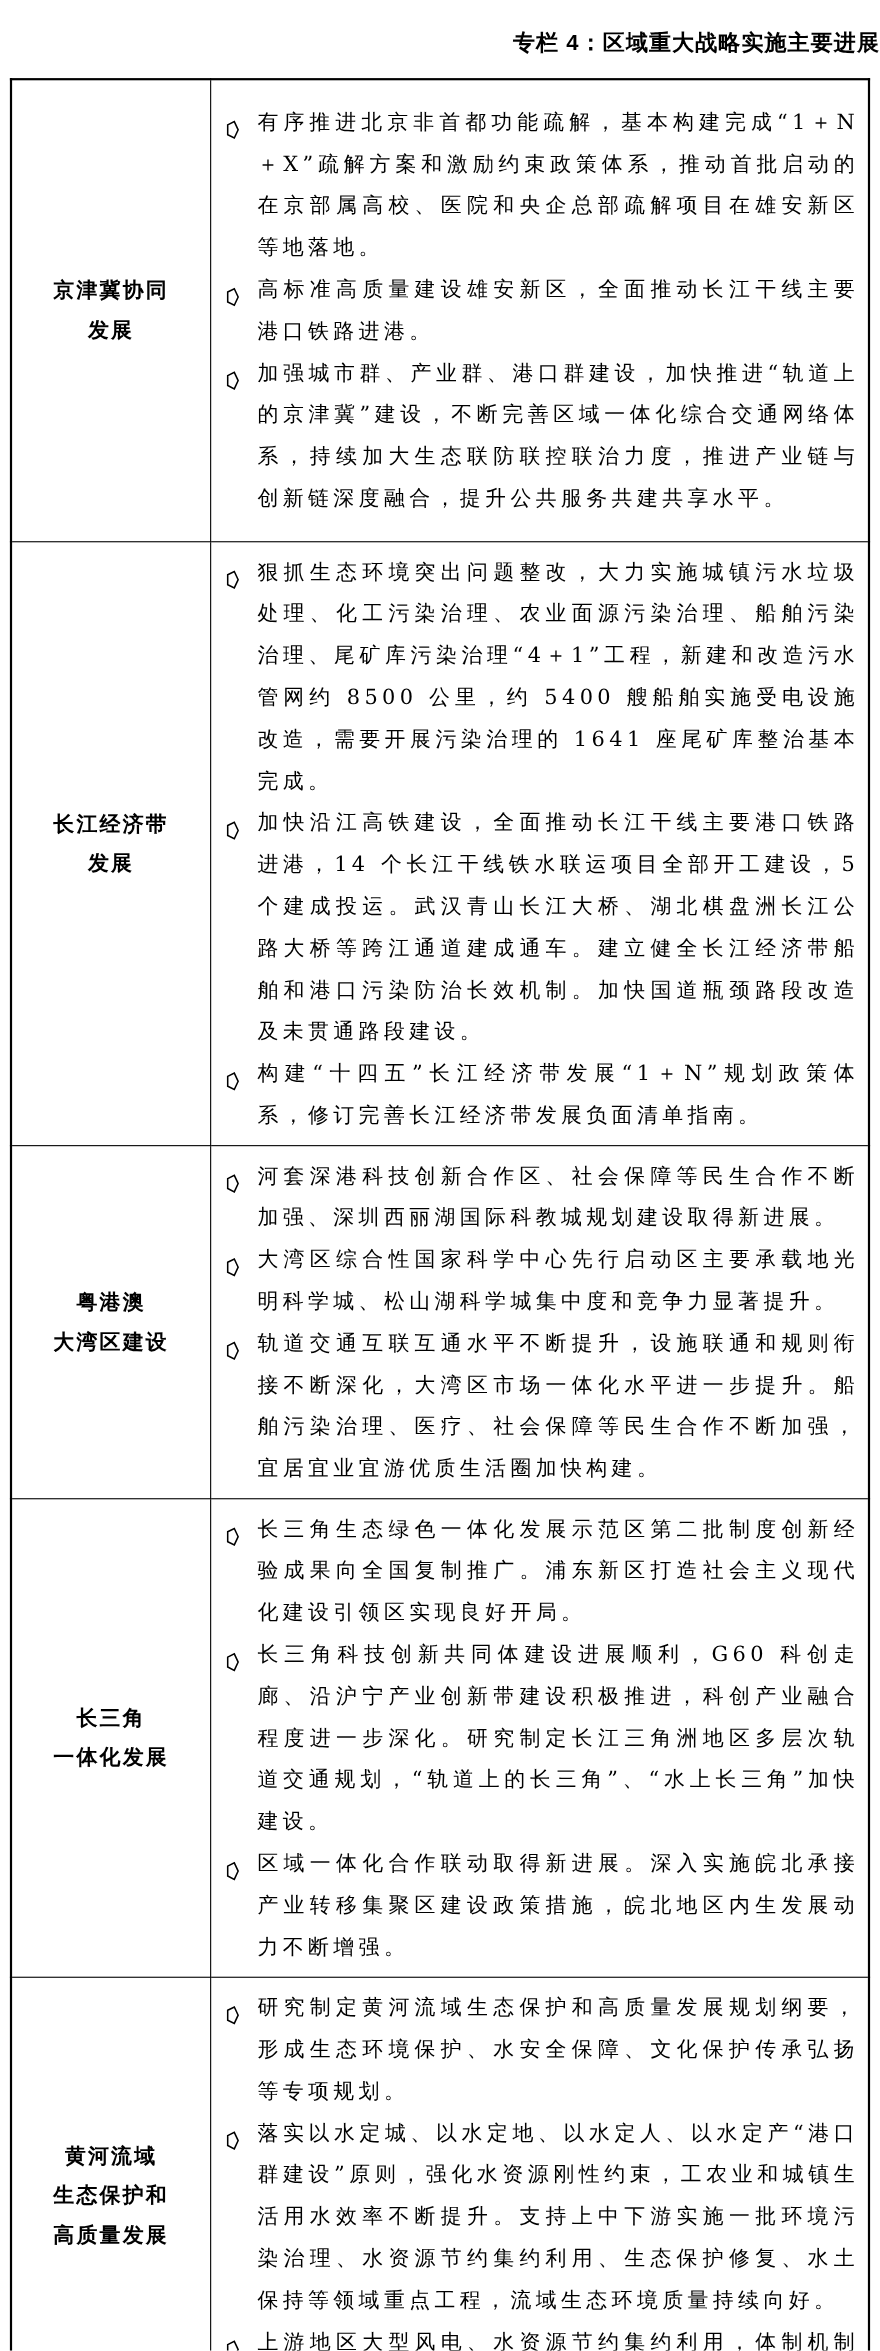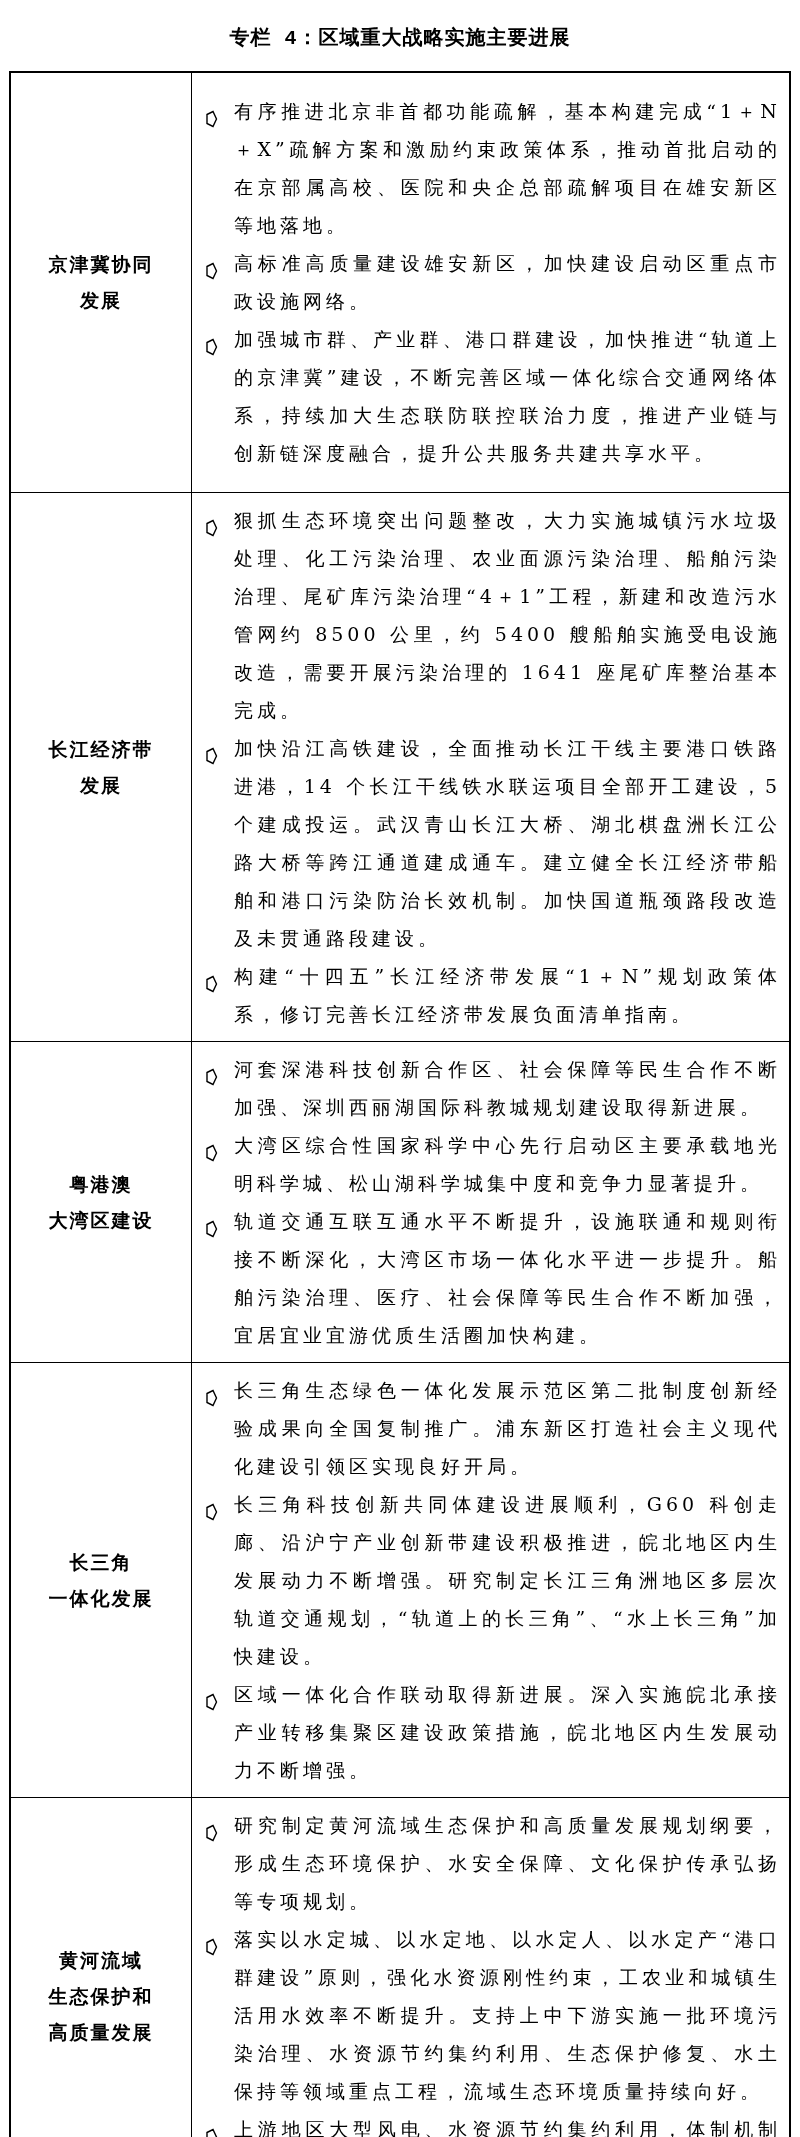--- a/index.html
+++ b/index.html
@@ -13,22 +13,22 @@
     width: 800px;
     height: 2137px;
     box-sizing: border-box;
     background: #ffffff;
     padding-top: 27px;
     overflow: hidden;
     font-family: "DejaVu Serif", "Liberation Serif", serif;
   }
   .page-title {
     margin: 0 0 20px 0;
-    text-align: center;
-    font-family: Liberation Mono, monospace;
+    text-align: right;
+    font-family: Liberation Sans, sans-serif;
     font-weight: bold;
     font-size: 20px;
     line-height: 1.2;
     letter-spacing: 1px;
   }
   table.strategy-table {
     border-collapse: collapse;
     width: 782px;
     margin: 0 auto;
     border: 2px solid #000000;
@@ -90,21 +90,21 @@
     <tbody>
         <tr class="strategy-row row-0">
           <th class="row-header">京津冀协同<br>发展</th>
           <td class="row-content">
             <ul class="progress-list">
               <li class="progress-item"><span class="bullet"><svg width="14" height="18" viewBox="0 0 14 18" aria-hidden="true">
                     <path d="M3 4.5 L9 1.5 L12.5 9 L9 16.5 L3 13.5 Z" fill="none" stroke="#000" stroke-width="1.4"></path>
                   </svg></span><span class="item-text">有序推进北京非首都功能疏解，基本构建完成“1＋N＋X”疏解方案和激励约束政策体系，推动首批启动的在京部属高校、医院和央企总部疏解项目在雄安新区等地落地。</span></li>
               <li class="progress-item"><span class="bullet"><svg width="14" height="18" viewBox="0 0 14 18" aria-hidden="true">
                     <path d="M3 4.5 L9 1.5 L12.5 9 L9 16.5 L3 13.5 Z" fill="none" stroke="#000" stroke-width="1.4"></path>
-                  </svg></span><span class="item-text">高标准高质量建设雄安新区，加快建设启动区重点市政设施网络。</span></li>
+                  </svg></span><span class="item-text">高标准高质量建设雄安新区，全面推动长江干线主要港口铁路进港。</span></li>
               <li class="progress-item"><span class="bullet"><svg width="14" height="18" viewBox="0 0 14 18" aria-hidden="true">
                     <path d="M3 4.5 L9 1.5 L12.5 9 L9 16.5 L3 13.5 Z" fill="none" stroke="#000" stroke-width="1.4"></path>
                   </svg></span><span class="item-text">加强城市群、产业群、港口群建设，加快推进“轨道上的京津冀”建设，不断完善区域一体化综合交通网络体系，持续加大生态联防联控联治力度，推进产业链与创新链深度融合，提升公共服务共建共享水平。</span></li>
             </ul>
           </td>
         </tr>
         <tr class="strategy-row row-1">
           <th class="row-header">长江经济带<br>发展</th>
           <td class="row-content">
             <ul class="progress-list">
@@ -138,21 +138,21 @@
         </tr>
         <tr class="strategy-row row-3">
           <th class="row-header">长三角<br>一体化发展</th>
           <td class="row-content">
             <ul class="progress-list">
               <li class="progress-item"><span class="bullet"><svg width="14" height="18" viewBox="0 0 14 18" aria-hidden="true">
                     <path d="M3 4.5 L9 1.5 L12.5 9 L9 16.5 L3 13.5 Z" fill="none" stroke="#000" stroke-width="1.4"></path>
                   </svg></span><span class="item-text">长三角生态绿色一体化发展示范区第二批制度创新经验成果向全国复制推广。浦东新区打造社会主义现代化建设引领区实现良好开局。</span></li>
               <li class="progress-item"><span class="bullet"><svg width="14" height="18" viewBox="0 0 14 18" aria-hidden="true">
                     <path d="M3 4.5 L9 1.5 L12.5 9 L9 16.5 L3 13.5 Z" fill="none" stroke="#000" stroke-width="1.4"></path>
-                  </svg></span><span class="item-text">长三角科技创新共同体建设进展顺利，G60 科创走廊、沿沪宁产业创新带建设积极推进，皖北地区内生发展动力不断增强。研究制定长江三角洲地区多层次轨道交通规划，“轨道上的长三角”、“水上长三角”加快建设。</span></li>
+                  </svg></span><span class="item-text">长三角科技创新共同体建设进展顺利，G60 科创走廊、沿沪宁产业创新带建设积极推进，科创产业融合程度进一步深化。研究制定长江三角洲地区多层次轨道交通规划，“轨道上的长三角”、“水上长三角”加快建设。</span></li>
               <li class="progress-item"><span class="bullet"><svg width="14" height="18" viewBox="0 0 14 18" aria-hidden="true">
                     <path d="M3 4.5 L9 1.5 L12.5 9 L9 16.5 L3 13.5 Z" fill="none" stroke="#000" stroke-width="1.4"></path>
                   </svg></span><span class="item-text">区域一体化合作联动取得新进展。深入实施皖北承接产业转移集聚区建设政策措施，皖北地区内生发展动力不断增强。</span></li>
             </ul>
           </td>
         </tr>
         <tr class="strategy-row row-4">
           <th class="row-header">黄河流域<br>生态保护和<br>高质量发展</th>
           <td class="row-content">
             <ul class="progress-list">

